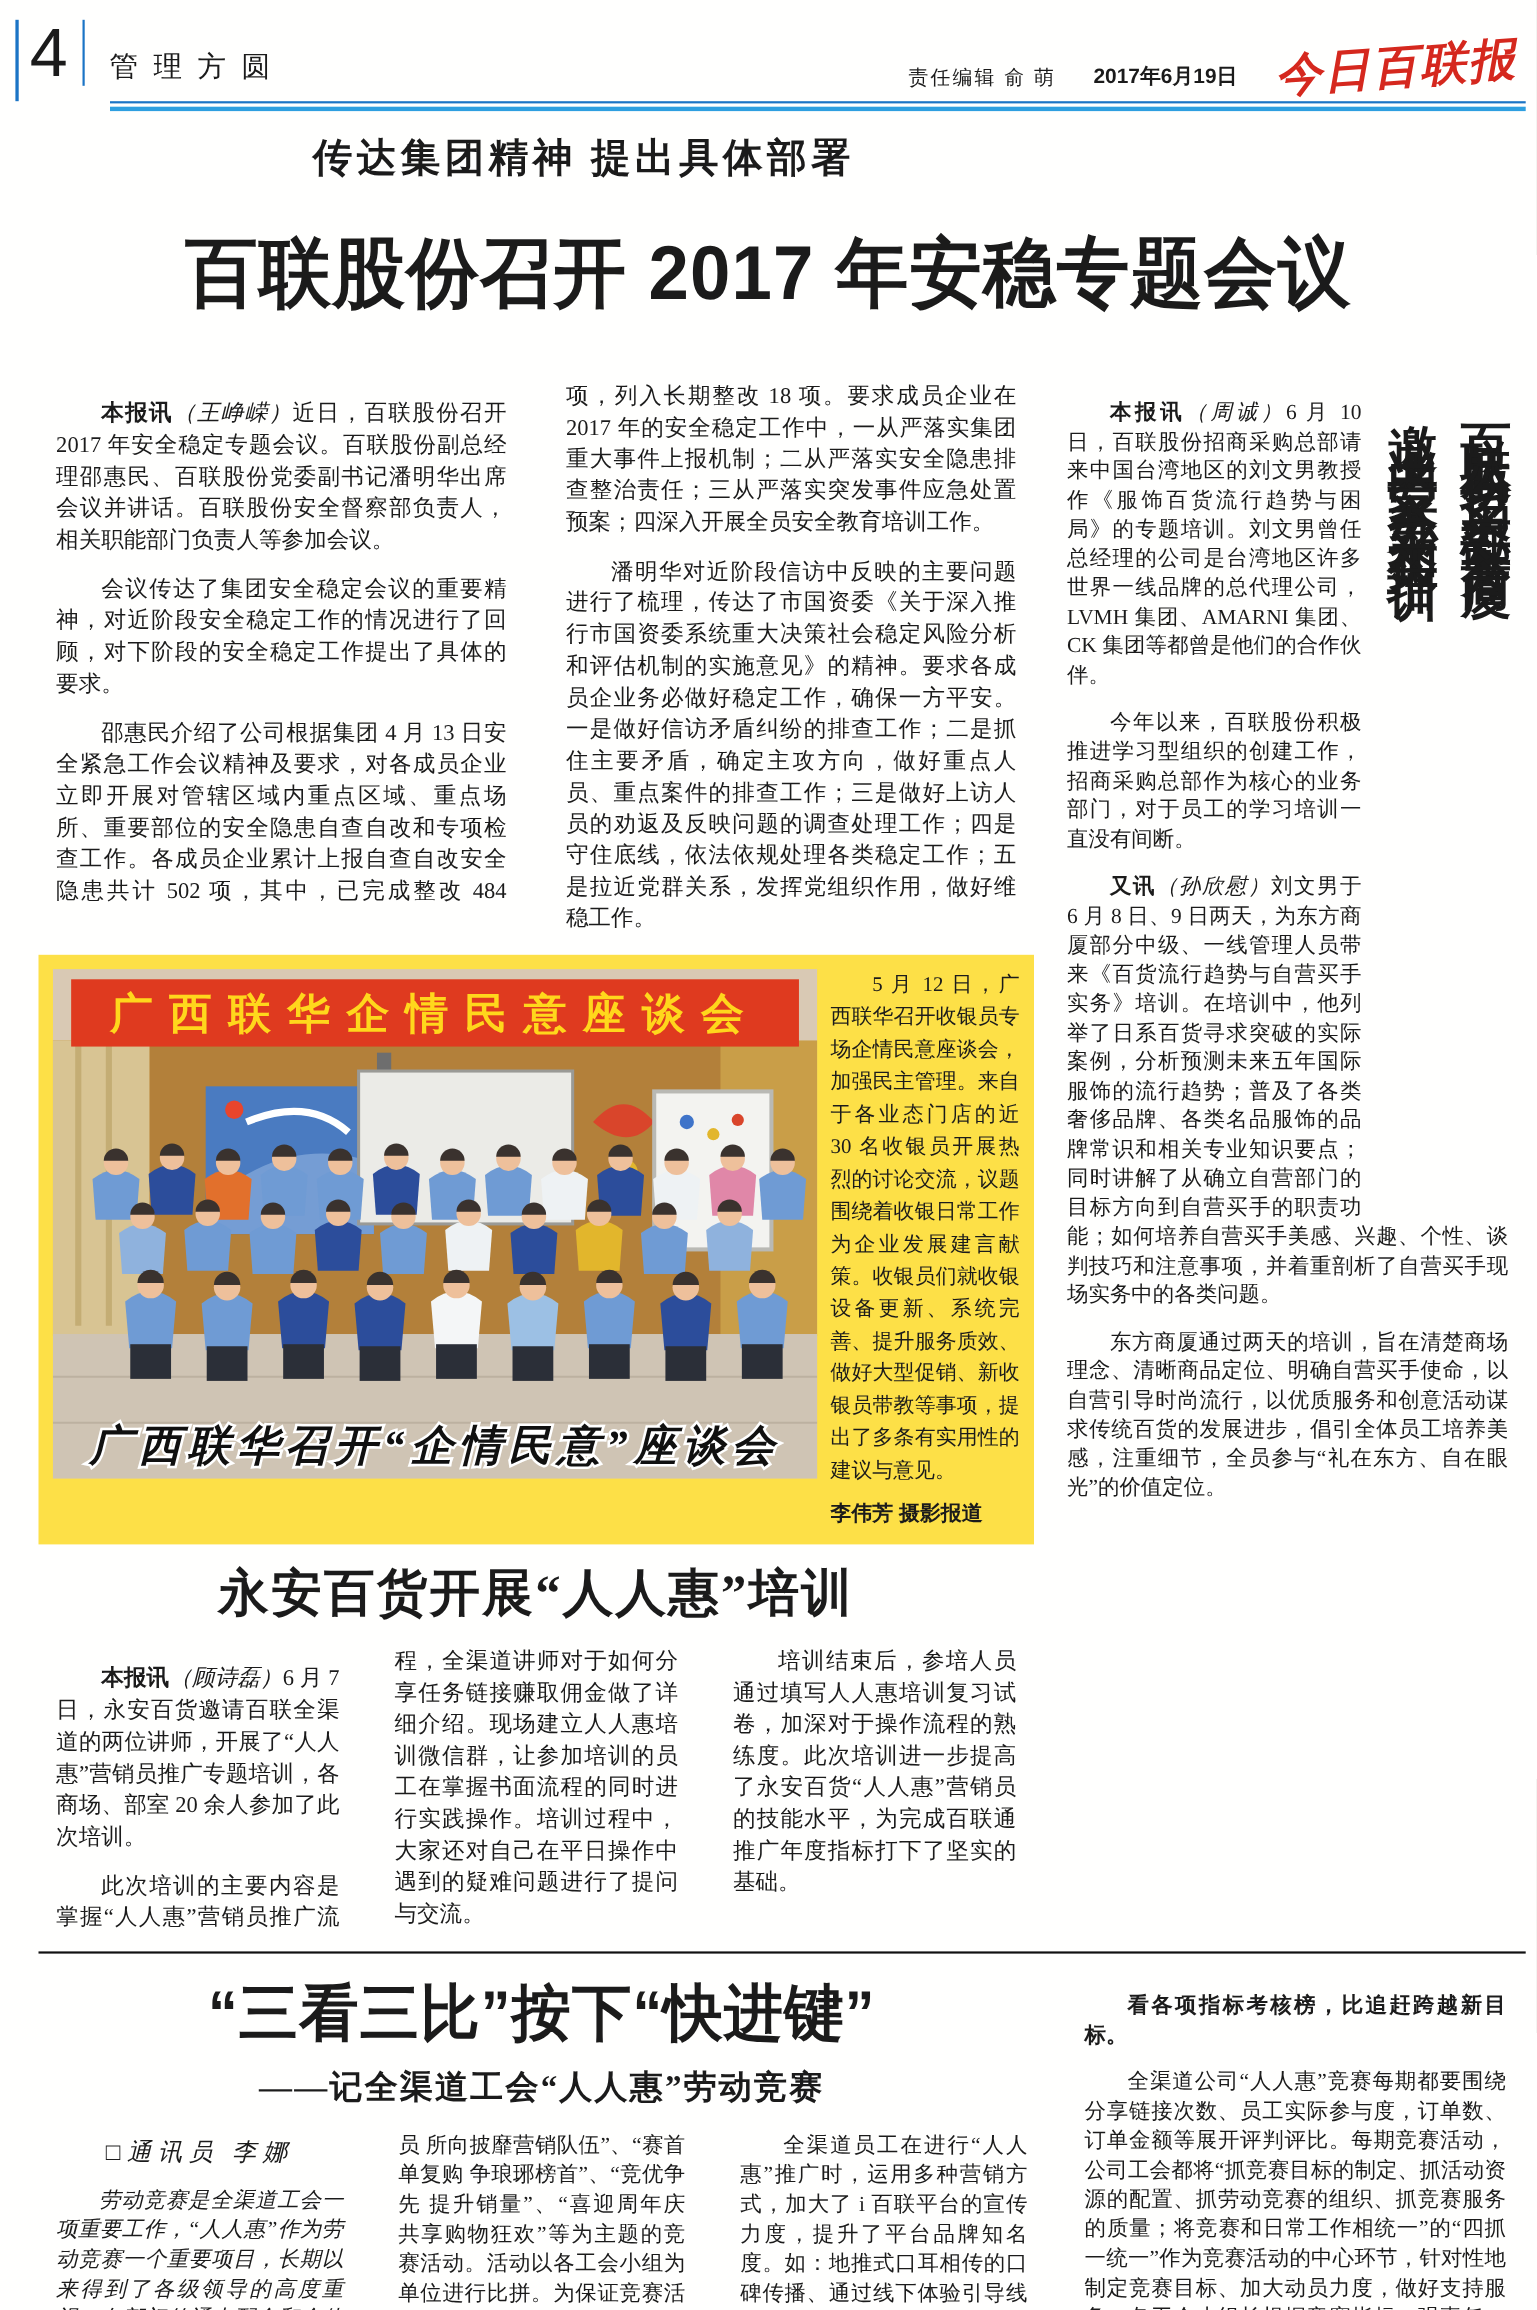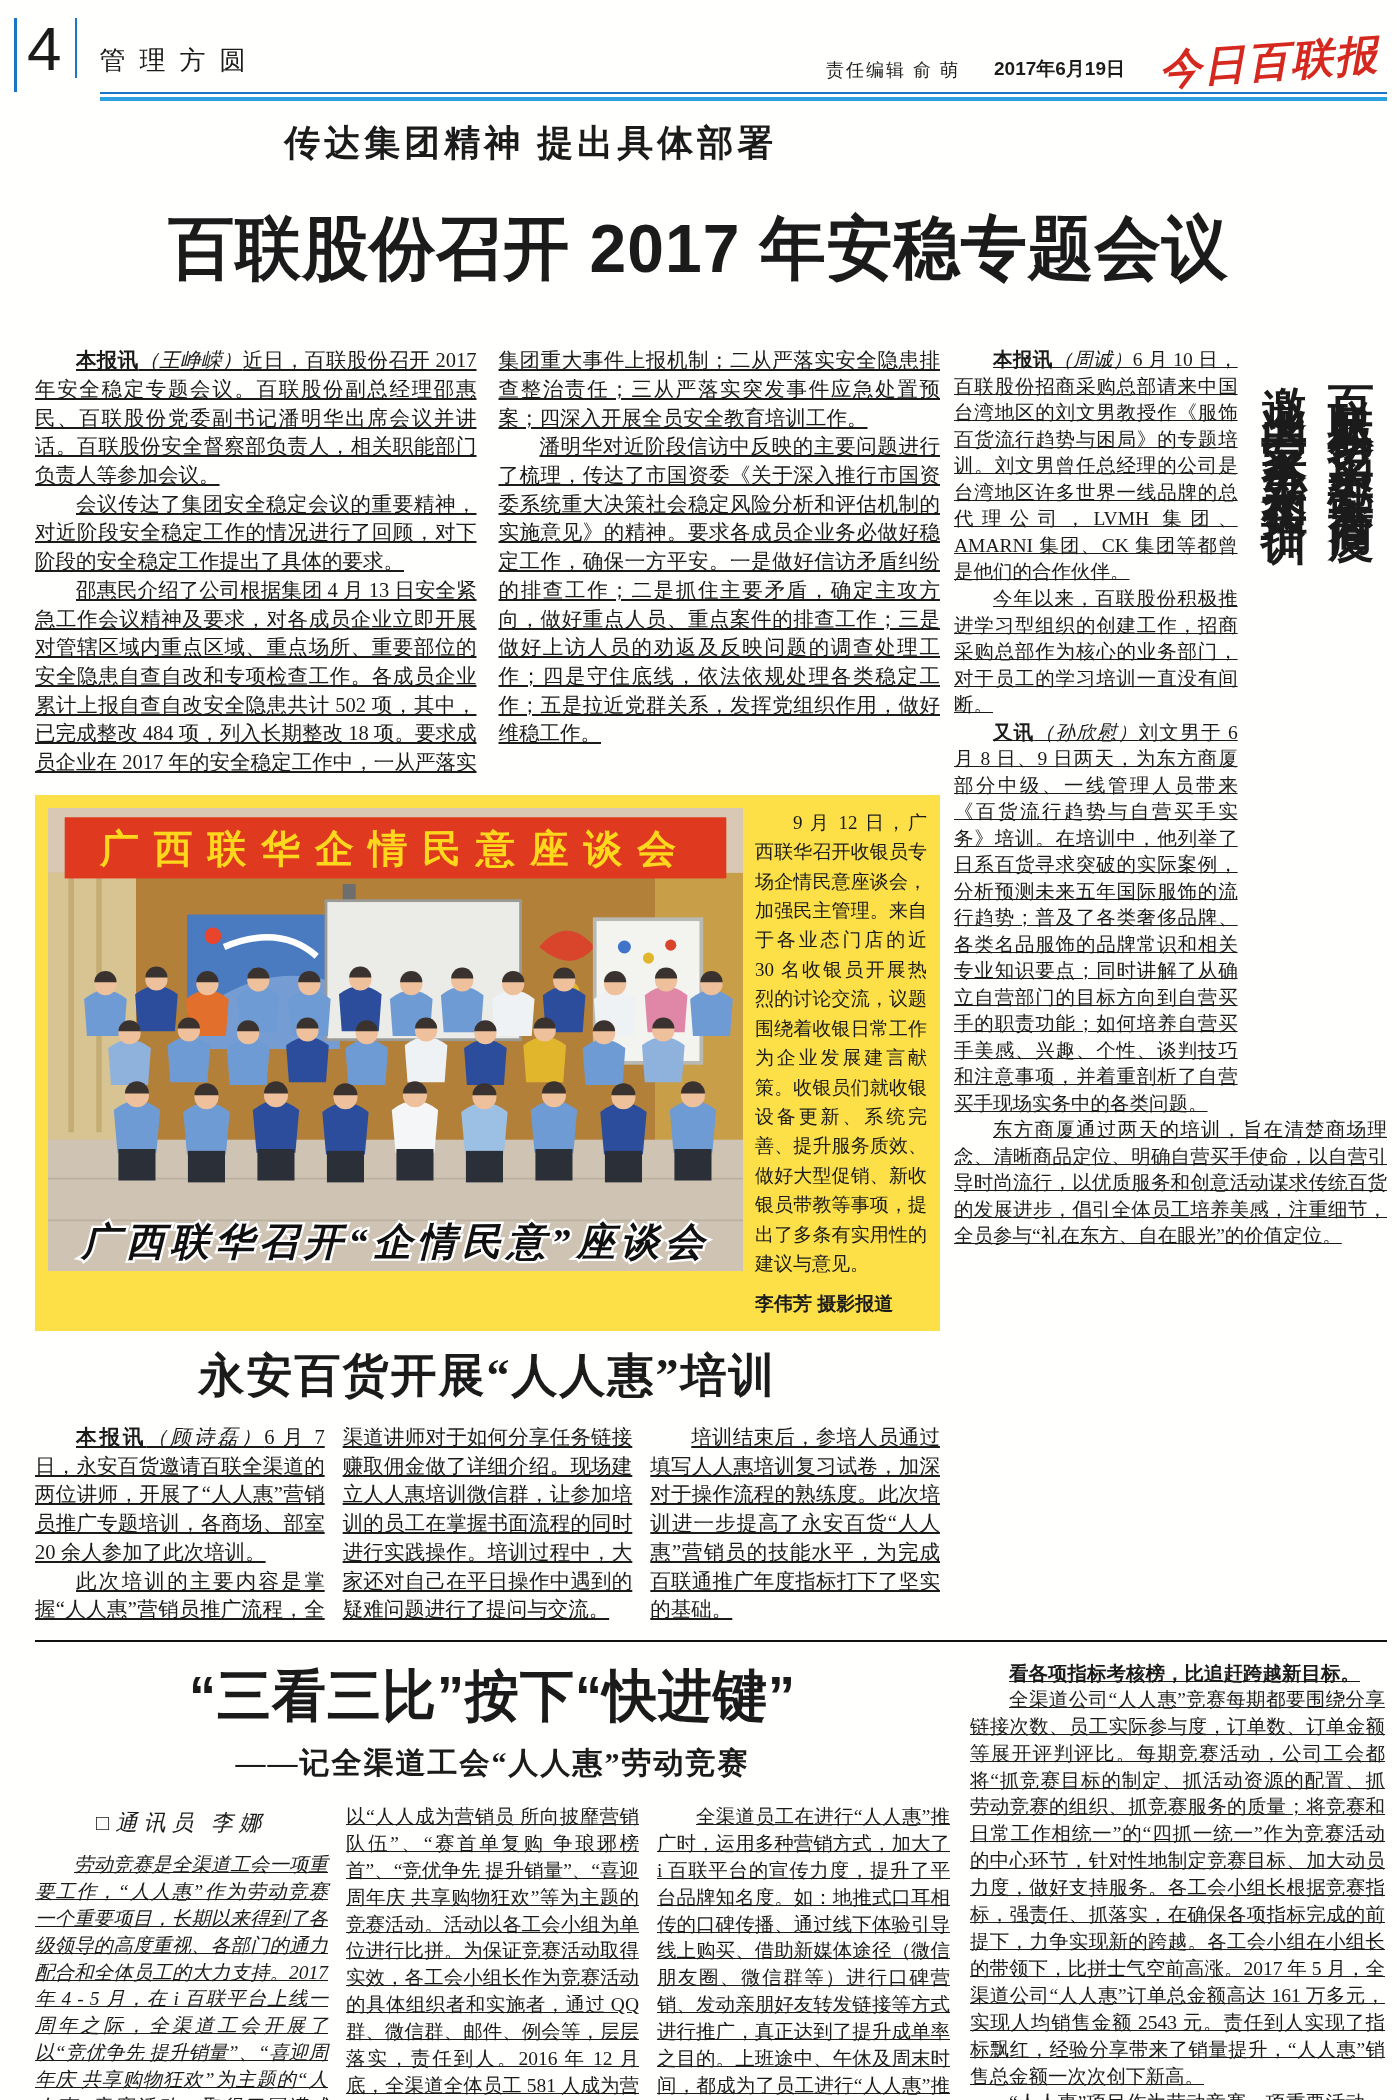--- a/index.html
+++ b/index.html
@@ -25,21 +25,21 @@
   
   .kicker{width:76%;text-align:center;font-size:36px;font-weight:900;letter-spacing:4px;margin:18px 0 4px 0;}
   .main-headline{font-family:"Liberation Sans",sans-serif;font-weight:900;font-size:66px;line-height:1.12;
                  text-align:center;letter-spacing:1px;padding:0 12px;transform:scaleY(1.05);}
 
   
   .main-row{display:flex;gap:14px;padding:16px 10px 10px 35px;}
   .left-col{width:905px;flex:0 0 905px;}
   .right-col{flex:1;min-width:0;}
 
-  .body-text p{margin:0;font-size:20.5px;line-height:1.4;text-indent:2em;text-align:justify;text-decoration:underline;}
+  .body-text p{margin:16px;font-size:20.5px;line-height:1.4;text-indent:2em;text-align:justify;}
   .lead{font-family:"Liberation Sans",sans-serif;font-weight:bold;font-style:normal;}
   .byname{font-style:italic;}
 
   .two-col{column-count:2;column-gap:22px;}
   .three-col{column-count:3;column-gap:18px;}
 
   
   .photo-box{background:#fde047;margin:18px 0 10px 0;padding:13px;display:flex;gap:12px;}
   .photo-frame{flex:1;min-width:0;}
   .photo-frame svg{display:block;width:100%;height:auto;}
@@ -188,21 +188,21 @@
             <use href="#personSeated" transform="translate(621,312)" fill="#2c4d9b"></use>
             <use href="#personSeated" transform="translate(696,310)" fill="#6f9bd4"></use>
 
             <rect x="18" y="10" width="714" height="66" fill="#df3a1f"></rect>
             <text x="375" y="58" text-anchor="middle" font-family="Liberation Sans, sans-serif" font-size="42" font-weight="bold" fill="#ffd71c" letter-spacing="16">广西联华企情民意座谈会</text>
 
             <text x="375" y="482" text-anchor="middle" font-family="Liberation Serif, serif" font-size="42" font-weight="900" font-style="italic" fill="#101010" stroke="#ffffff" stroke-width="5" paint-order="stroke" letter-spacing="6">广西联华召开“企情民意”座谈会</text>
           </svg>
         </div>
         <div class="photo-caption">
-          <p class="cap">9 月 12 日，广西联华召开收银员专场企情民意座谈会，加强民主管理。来自于各业态门店的近 30 名收银员开展热烈的讨论交流，议题围绕着收银日常工作为企业发展建言献策。收银员们就收银设备更新、系统完善、提升服务质效、做好大型促销、新收银员带教等事项，提出了多条有实用性的建议与意见。</p>
+          <p class="cap">5 月 12 日，广西联华召开收银员专场企情民意座谈会，加强民主管理。来自于各业态门店的近 30 名收银员开展热烈的讨论交流，议题围绕着收银日常工作为企业发展建言献策。收银员们就收银设备更新、系统完善、提升服务质效、做好大型促销、新收银员带教等事项，提出了多条有实用性的建议与意见。</p>
           <div class="photo-credit">李伟芳 摄影报道</div>
         </div>
       </div>
 
       <div>
         <h2 class="yongan-headline">永安百货开展“人人惠”培训</h2>
         <div class="three-col body-text">
           <p><b class="lead">本报讯</b><i class="byname">（顾诗磊）</i><span>6 月 7 日，永安百货邀请百联全渠道的两位讲师，开展了“人人惠”营销员推广专题培训，各商场、部室 20 余人参加了此次培训。</span></p>
           <p>此次培训的主要内容是掌握“人人惠”营销员推广流程，全渠道讲师对于如何分享任务链接赚取佣金做了详细介绍。现场建立人人惠培训微信群，让参加培训的员工在掌握书面流程的同时进行实践操作。培训过程中，大家还对自己在平日操作中遇到的疑难问题进行了提问与交流。</p>
           <p>培训结束后，参培人员通过填写人人惠培训复习试卷，加深对于操作流程的熟练度。此次培训进一步提高了永安百货“人人惠”营销员的技能水平，为完成百联通推广年度指标打下了坚实的基础。</p>

